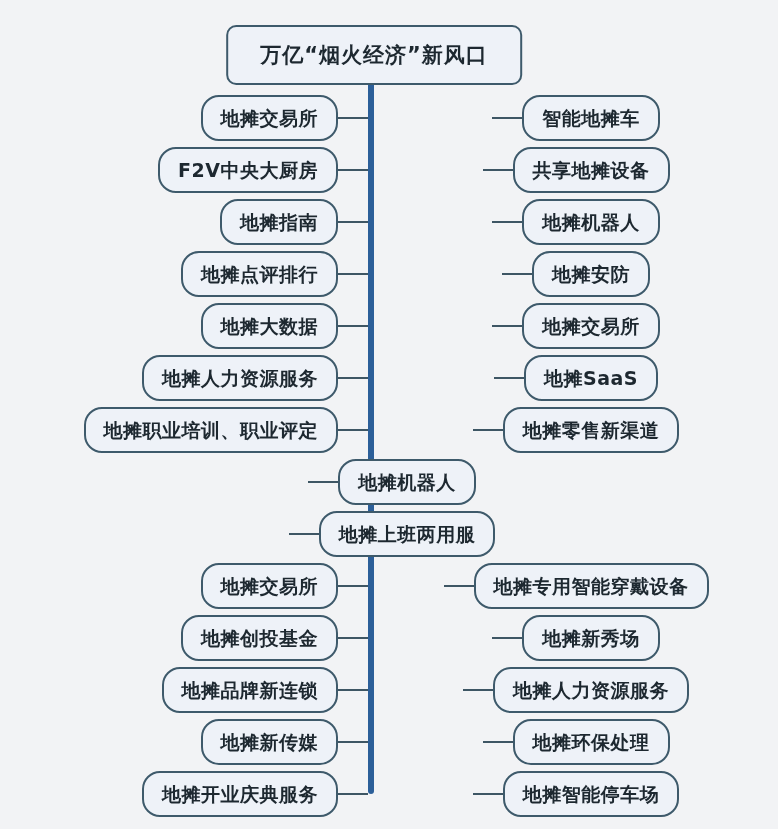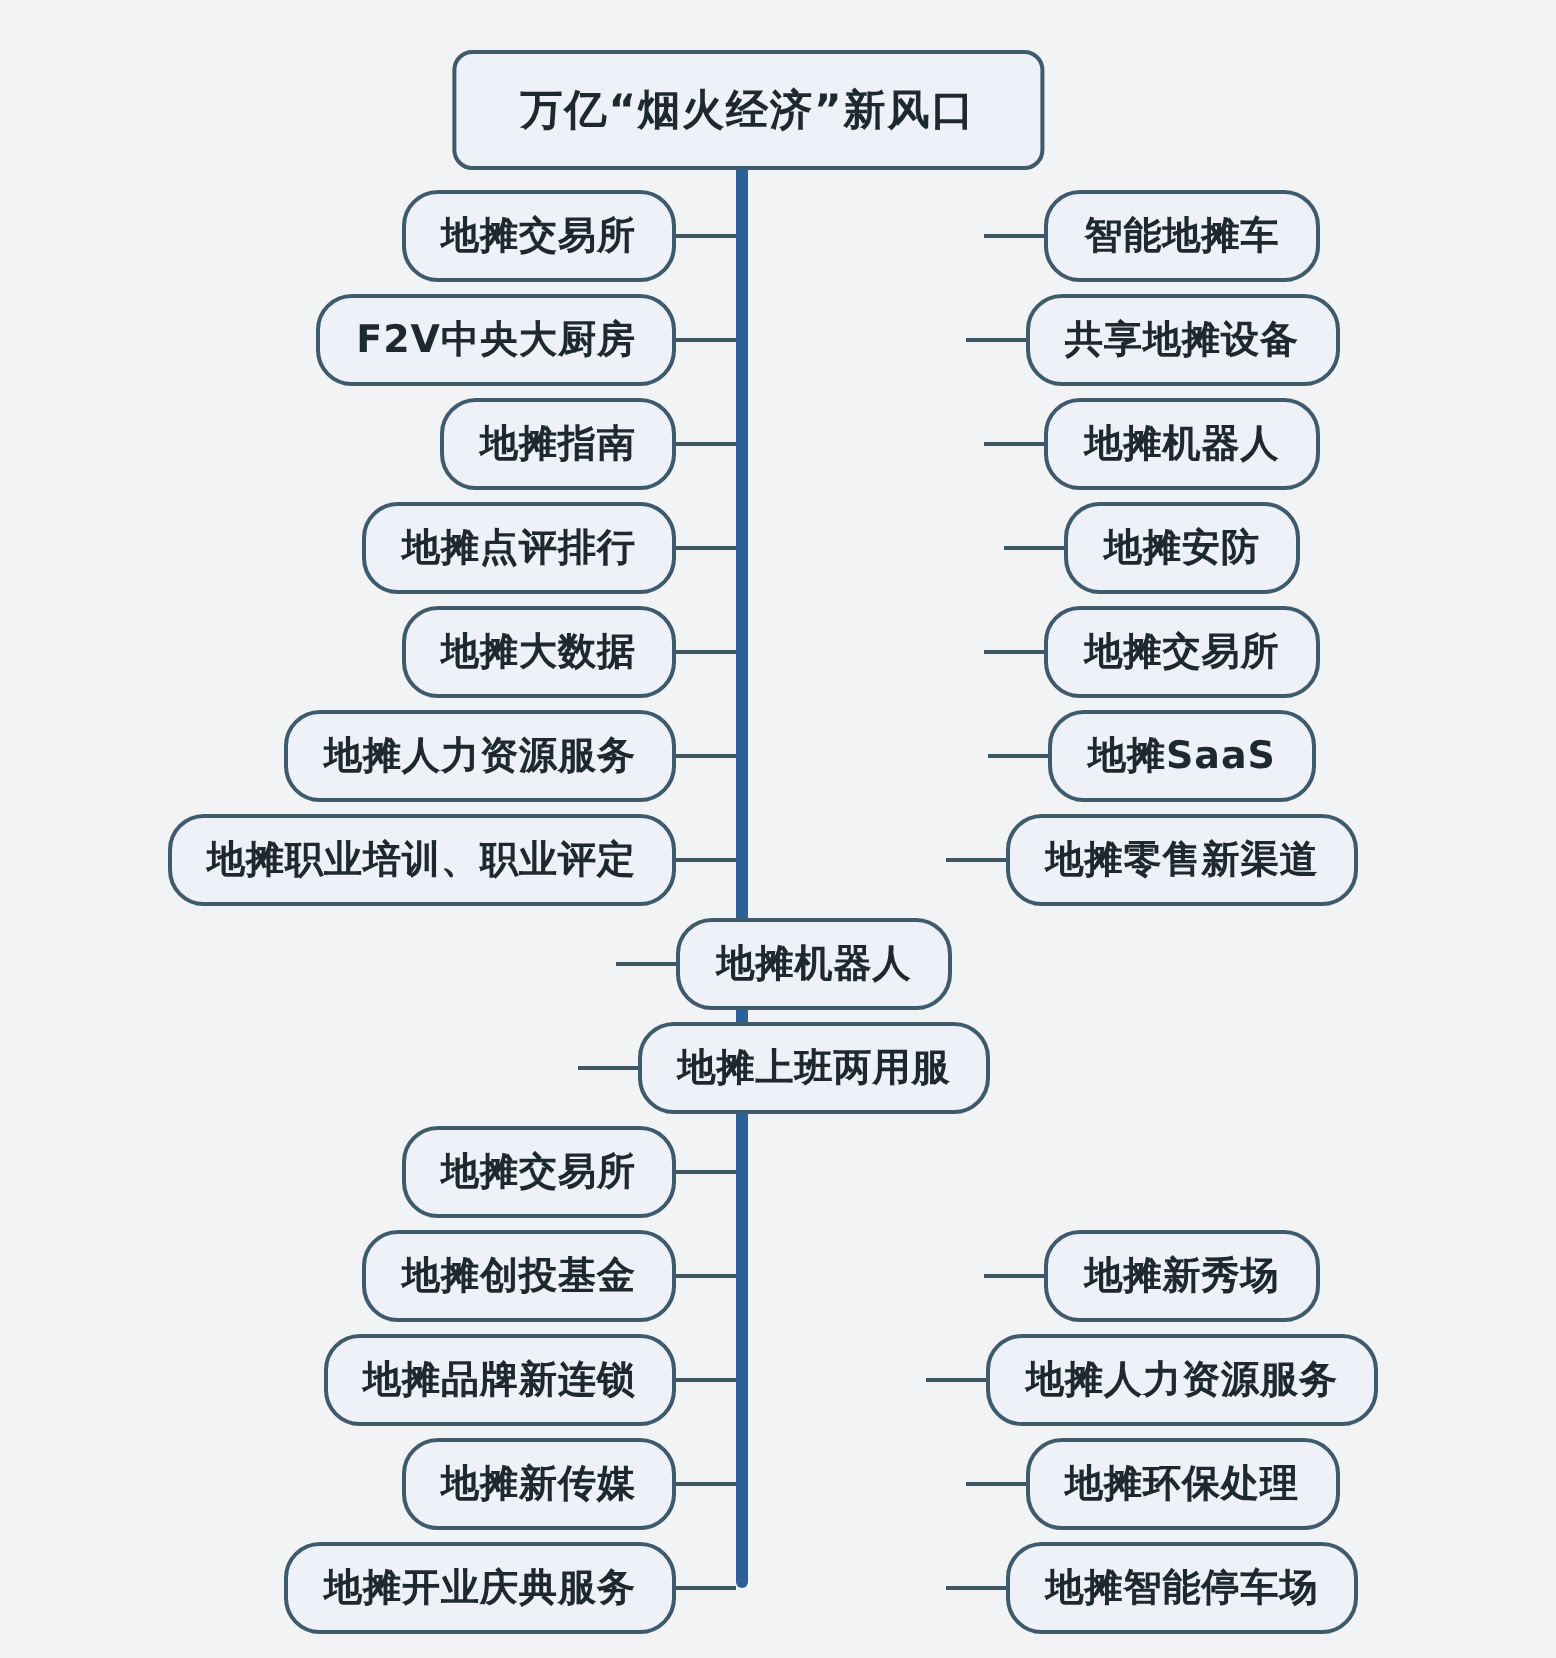--- a/index.html
+++ b/index.html
@@ -209,20 +209,24 @@
           <div class="node">地摊上班两用服</div>
         </div>
     </div>
 
     <div class="row">
       <div class="cell left">
           <div class="node">地摊交易所</div>
           <div class="connector"></div>
         </div>
       <div class="spine-gap"></div>
+      <div class="cell right">
+          <div class="connector"></div>
+          <div class="node">地摊专用智能穿戴设备</div>
+        </div>
     </div>
 
     <div class="row">
       <div class="cell left">
           <div class="node">地摊创投基金</div>
           <div class="connector"></div>
         </div>
       <div class="spine-gap"></div>
       <div class="cell right">
           <div class="connector"></div>

